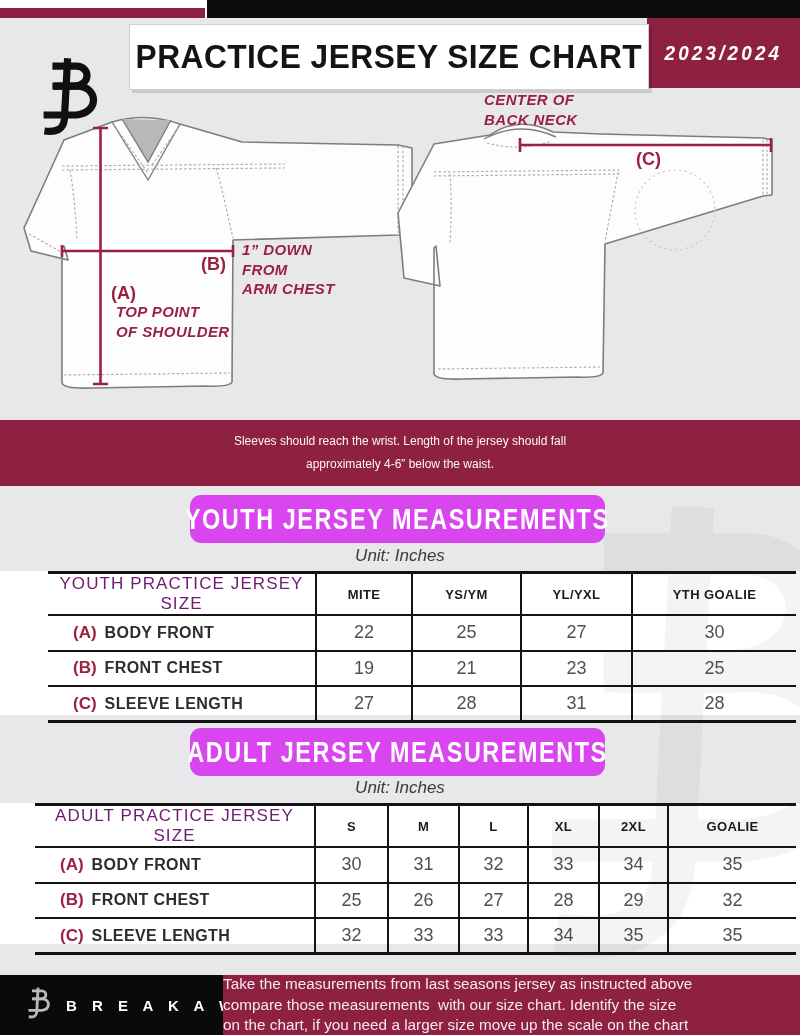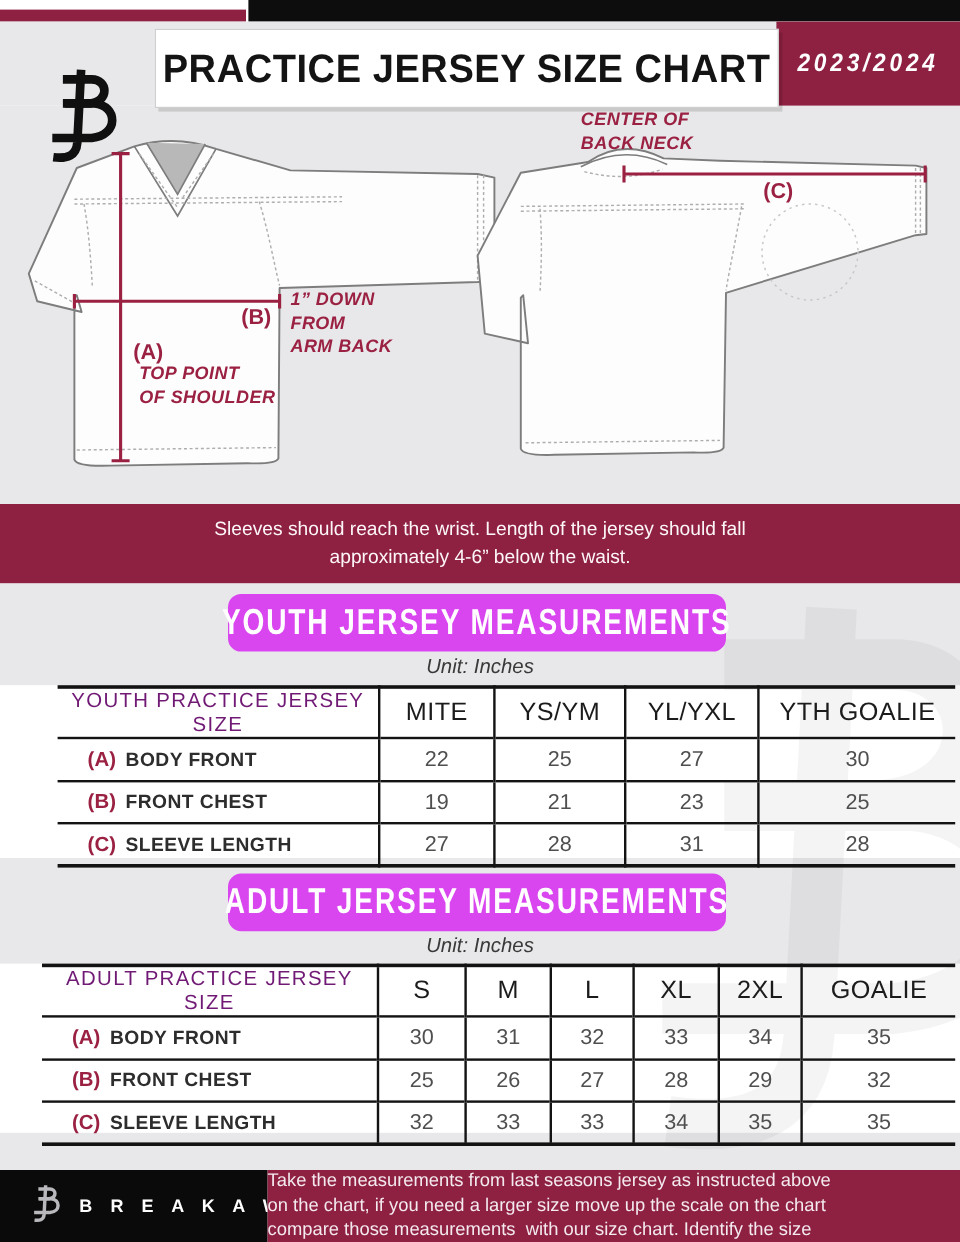--- a/index.html
+++ b/index.html
@@ -24,21 +24,21 @@
   .jersey{fill:#fdfdfd;stroke:#7d7d7d;stroke-width:1.6;stroke-linejoin:round;}
   .seam{fill:none;stroke:#aeaeae;stroke-width:1.2;stroke-dasharray:2.5 2.2;}
   .mline{fill:none;stroke:#9b2143;stroke-width:2.6;}
   .ann{position:absolute;color:#9b2143;z-index:2;}
   .ann.tag{font-weight:800;font-size:18px;}
   .ann.note{font-style:italic;font-weight:700;font-size:15px;line-height:19.5px;letter-spacing:.4px;white-space:nowrap;}
 
   
   .banner{position:absolute;left:0;top:420px;width:800px;height:66px;background:#8e2142;color:#fdf6f8;
     display:flex;flex-direction:column;align-items:center;justify-content:center;z-index:2;}
-  .banner div{font-size:16px;line-height:23px;}
+  .banner div{font-size:12px;line-height:23px;}
 
   
   .band{position:absolute;left:0;width:800px;background:#e8e8ea;}
   .band-youth{top:486px;height:85px;}
   .band-adult{top:715px;height:88px;}
   .band-bottom{top:944px;height:31px;}
   .sec-bar{position:absolute;left:190px;width:415px;height:48px;background:#d946ef;border-radius:11px;
     display:flex;align-items:center;justify-content:center;z-index:3;}
   .sec-bar .t{color:#fff;font-size:30px;font-weight:700;letter-spacing:2px;transform:scaleX(.78);white-space:nowrap;}
   .bar-youth{top:495px;}
@@ -55,21 +55,21 @@
   .tblwrap-youth{left:48px;top:571px;width:748px;}
   .tblwrap-adult{left:35px;top:803px;width:761px;}
   table{border-collapse:collapse;table-layout:fixed;width:100%;
     border-top:3px solid #131313;border-bottom:3px solid #131313;}
   thead tr{height:36px;border-bottom:2px solid #131313;}
   tbody tr{height:35.5px;}
   tbody tr + tr{border-top:2px solid #131313;}
   th,td{padding:0;text-align:center;vertical-align:middle;}
   .vd{border-left:2px solid #131313;}
   th.first{font-weight:400;color:#701a75;font-size:17px;letter-spacing:1.1px;}
-  th.size{font-weight:400;color:#1b1b1b;font-size:21px;letter-spacing:.4px;}
+  th.size{font-weight:700;color:#1b1b1b;font-size:13px;letter-spacing:.4px;}
   td.lbl{text-align:left;padding-left:25px;white-space:nowrap;}
   td.lbl .key{color:#9b2143;font-weight:800;font-size:17px;}
   td.lbl .name{color:#2d2d2d;font-weight:600;font-size:16px;letter-spacing:.4px;margin-left:8px;}
   td.val{color:#4f4f4f;font-size:18px;}
 
   
   .footer-black{position:absolute;left:0;top:975px;width:223px;height:60px;background:#0a0a0a;z-index:3;}
   .footer-logo{position:absolute;left:23px;top:7px;width:32px;height:44px;color:#b9b9bd;}
   .footer-brand{position:absolute;left:66px;top:22px;color:#fff;font-weight:700;font-size:15px;letter-spacing:5.5px;white-space:nowrap;}
   .footer-maroon{position:absolute;left:223px;top:975px;width:577px;height:60px;background:#8e2142;z-index:3;
@@ -133,21 +133,21 @@
       <circle cx="675" cy="122" r="40" fill="none" stroke="#c6c6c6" stroke-width="1.2" stroke-dasharray="2 3.5"></circle>
 
       <path class="mline" d="M100.5 40 V296 M93 40 H108 M93 296 H108"></path>
       <path class="mline" d="M62 163 H233 M62 157 V169 M233 157 V169"></path>
       <path class="mline" d="M520 57 H771 M520 50 V64 M771 50 V64"></path>
     </svg>
     <div class="ann tag" style="left:201px;top:166px">(B)</div>
     <div class="ann note" style="left:242px;top:152px">
       <div>1” DOWN</div>
       <div>FROM</div>
-      <div>ARM BACK</div>
+      <div>ARM CHEST</div>
     </div>
     <div class="ann tag" style="left:111px;top:195px">(A)</div>
     <div class="ann note" style="left:116px;top:214px">
       <div>TOP POINT</div>
       <div>OF SHOULDER</div>
     </div>
     <div class="ann note" style="left:484px;top:2px">
       <div>CENTER OF</div>
       <div>BACK NECK</div>
     </div>
@@ -276,17 +276,17 @@
   </div>
 
   <div class="footer-black">
     <svg class="footer-logo" viewBox="0 0 100 110">
         <use href="#bmark"></use>
       </svg>
     <div class="footer-brand">B R E A K A W A Y</div>
   </div>
   <div class="footer-maroon">
     <div>Take the measurements from last seasons jersey as instructed above</div>
+    <div>compare those measurements  with our size chart. Identify the size</div>
     <div>on the chart, if you need a larger size move up the scale on the chart</div>
-    <div>compare those measurements  with our size chart. Identify the size</div>
   </div>
 
 </div>
 
 </body></html>

